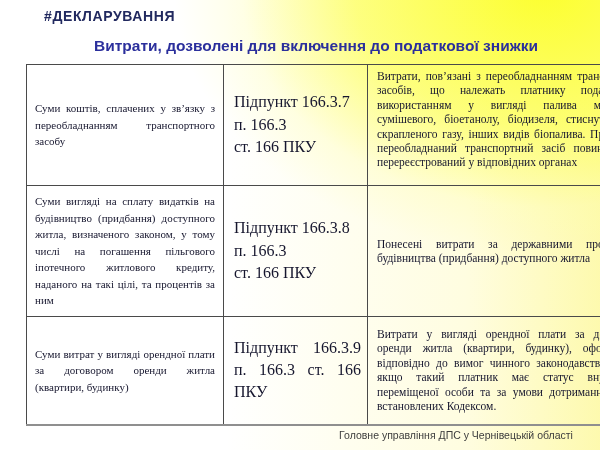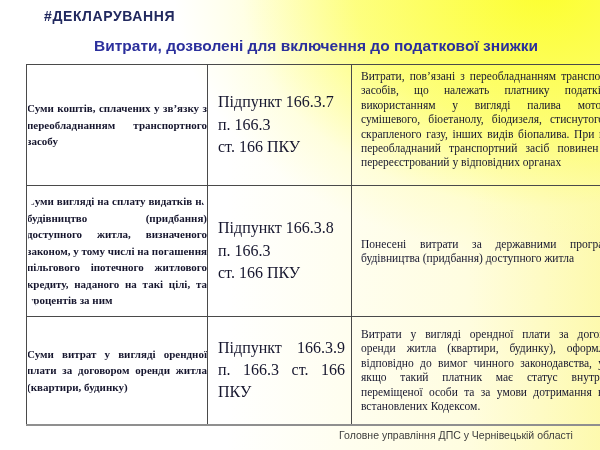--- a/index.html
+++ b/index.html
@@ -35,24 +35,23 @@
     border:1px solid #4a4a4a;
     color:#16162e;
     overflow:hidden;
   }
   table.grid tr.r1{height:121px;}
   table.grid tr.r2{height:131px;}
   table.grid tr.r3{height:108px;}
   table.grid{border-bottom:2px solid #8f8f8f;}
   td.c1{
     width:180px;
-    font-weight:bold;font-size:11px;line-height:1.5;
+    font-weight:normal;font-size:11px;line-height:1.5;
     text-align:justify;vertical-align:middle;
-    padding:0 0;
-    border-radius:32px;
+    padding:0 8px;
   }
   td.c2{
     width:127px;
     font-size:16px;line-height:1.4;
     vertical-align:middle;
     padding:0 6px 0 10px;
     white-space:pre-line;
   }
   td.c2.wrap{
     white-space:normal;text-align:justify;

